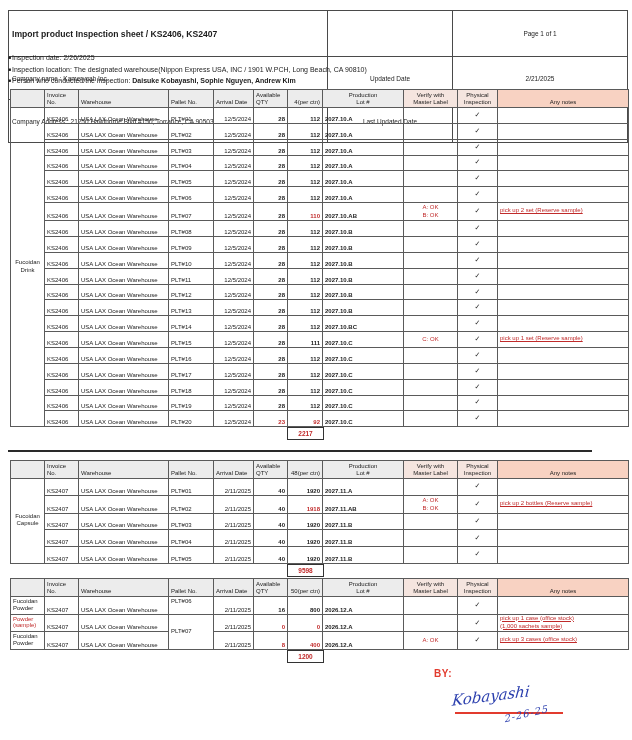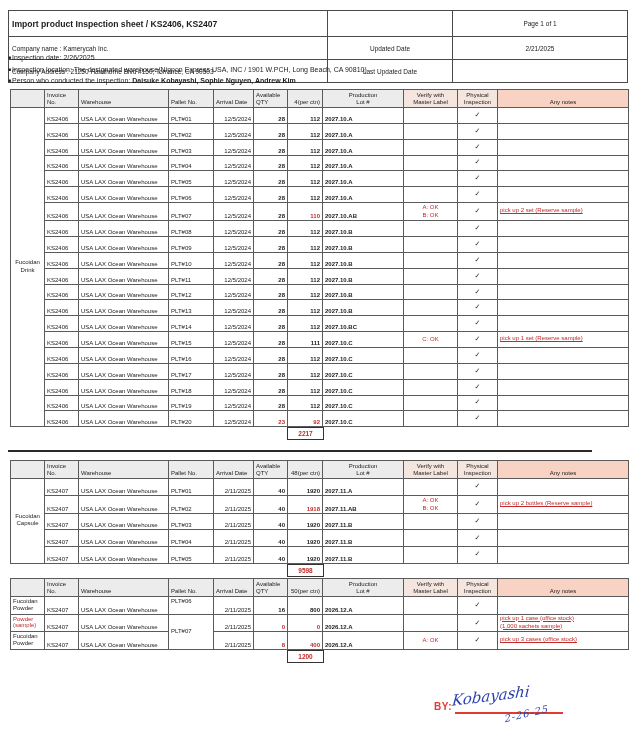--- a/index.html
+++ b/index.html
@@ -1,20 +1,20 @@
 <!DOCTYPE html>
 <html><head>
 <meta charset="utf-8">
 <style>
   html,body{margin:0;padding:0;background:#ffffff;}
   .page{position:relative;width:632px;height:740px;background:#fff;font-family:"Liberation Sans",sans-serif;color:#1c1c1c;overflow:hidden;}
   table{border-collapse:collapse;table-layout:fixed;}
   
   .hdr{position:absolute;left:8px;top:10px;width:619px;}
-  .hdr td{border:1px solid #4a4a4a;font-size:6.5px;padding:6px 3px;vertical-align:middle;overflow:hidden;white-space:nowrap;}
+  .hdr td{border:1px solid #4a4a4a;font-size:6.5px;padding:16px 3px;vertical-align:middle;overflow:hidden;white-space:nowrap;}
   .hdr .title{font-size:8.6px;font-weight:bold;}
   .hdr tr.r1 td{height:13px;}
   .hdr tr.r2 td{height:10px;}
   .c{text-align:center;}
   
   .bullets{position:absolute;left:8px;top:52px;font-size:7px;line-height:11.5px;}
   .bullets .bold{font-weight:bold;}
   .mark{font-size:5px;vertical-align:1px;margin-right:1px;}
   
   .twrap{position:absolute;left:10px;width:618px;}
@@ -37,21 +37,21 @@
   td.ver{text-align:center;vertical-align:middle;white-space:pre-line;line-height:1.35;}
   td.chk{text-align:center;vertical-align:middle;font-size:7px;color:#2a2a2a;}
   td.note{color:#c02a2a;text-decoration:underline;white-space:pre-line;line-height:1.3;vertical-align:middle;}
   td.ptop{vertical-align:top;padding-top:1px;}
   td.pmid{vertical-align:middle;}
   .red{color:#c02a2a;}
   .total{border:1.2px solid #333;width:35px;height:11px;line-height:11px;text-align:center;color:#c02a2a;font-weight:bold;font-size:6.5px;margin-left:277px;background:#fff;}
   .rule{position:absolute;left:8px;top:450px;width:584px;height:2px;background:#2a2a2a;}
   
   .stamp-verified{position:absolute;left:436px;top:669px;font-size:20px;font-weight:bold;letter-spacing:2px;color:#e23b2e;}
-  .stamp-by{position:absolute;left:434px;top:701px;font-size:10px;font-weight:bold;color:#e23b2e;letter-spacing:0.5px;}
+  .stamp-by{position:absolute;left:434px;top:668px;font-size:10px;font-weight:bold;color:#e23b2e;letter-spacing:0.5px;}
   .stamp-line{position:absolute;left:455px;top:712px;width:108px;height:1.6px;background:#e23b2e;}
   .sig{position:absolute;left:452px;top:687px;color:#2b3fae;font-size:15px;font-style:italic;font-family:"DejaVu Serif",serif;transform:rotate(-7deg) skewX(-12deg);}
   .sig-date{position:absolute;left:504px;top:708px;color:#2b3fae;font-size:10px;font-style:italic;font-family:"DejaVu Serif",serif;transform:rotate(-13deg) skewX(-8deg);letter-spacing:1px;}
 </style>
 </head>
 <body>
 
 <div class="page">
 
   <table class="hdr">

